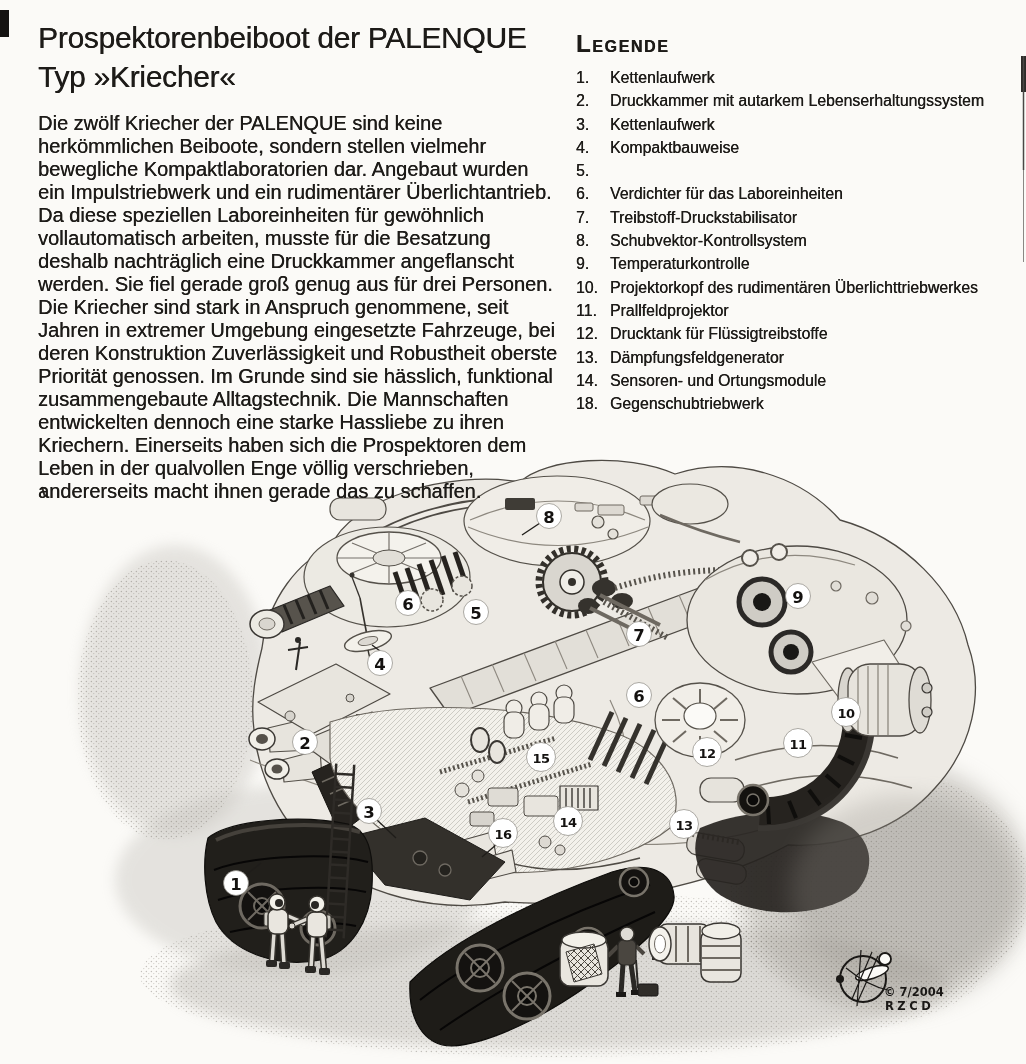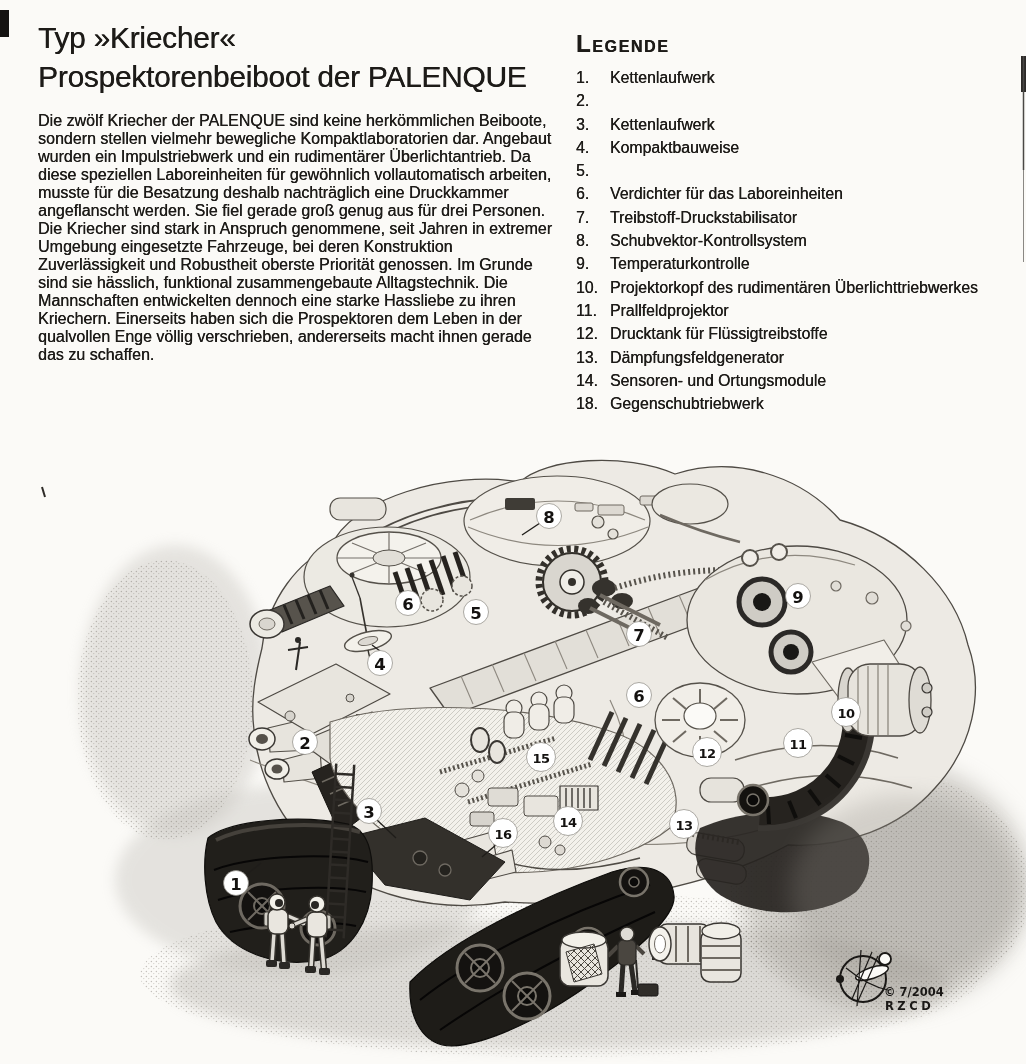--- a/index.html
+++ b/index.html
@@ -1,21 +1,21 @@
 <!DOCTYPE html>
 <html><head>
 <meta charset="utf-8">
 <style>
   html,body{margin:0;padding:0;background:#e8e8e8;}
   #page{position:relative;width:1026px;height:1064px;background:#fbfaf7;overflow:hidden;
         font-family:"Liberation Sans",sans-serif;color:#1d1b18;}
   .print{text-shadow:.3px 0 0 currentColor;}
   #art{position:absolute;left:0;top:0;}
   #title{position:absolute;left:38px;top:18px;font-size:30px;line-height:39px;font-weight:500;letter-spacing:-.3px;}
-  #intro{position:absolute;left:38px;top:112px;width:522px;font-size:16px;line-height:18px;}
+  #intro{position:absolute;left:38px;top:112px;width:522px;font-size:20px;line-height:23px;}
   #intro p{margin:0;}
   #legend{position:absolute;left:576px;top:30px;}
   #legend-title{font-size:16px;font-weight:700;letter-spacing:1.6px;text-transform:uppercase;}
   #legend-title::first-letter{font-size:24px;}
   #legend-list{margin-top:11px;}
   .legend-row{display:flex;align-items:baseline;height:23.3px;font-size:15.8px;white-space:nowrap;}
   .legend-num{width:34px;flex:0 0 34px;}
   
   .callout-circle{fill:#ffffff;stroke:#8a867f;stroke-width:.7;}
   .callout-num{font:700 16.5px "DejaVu Sans",sans-serif;text-anchor:middle;dominant-baseline:central;fill:#141210;}
@@ -539,38 +539,39 @@
     <g>
       <rect x="0" y="10" width="9" height="27" fill="#151312"></rect>
       <rect x="1021" y="56" width="5" height="36" fill="#2c2a28"></rect>
       <line x1="1023.5" y1="56" x2="1023.5" y2="170" stroke="#4a4845" stroke-width="1.5"></line>
       <line x1="1023.5" y1="170" x2="1023.5" y2="262" stroke="#8a8884" stroke-width="1"></line>
       <line x1="42" y1="487" x2="45" y2="497" stroke="#2e2b27" stroke-width="2"></line>
     </g>
   </svg>
 
   <div id="title" class="print">
+    <div>Prospektorenbeiboot der PALENQUE</div>
     <div>Typ »Kriecher«</div>
-    <div>Prospektorenbeiboot der PALENQUE</div>
   </div>
 
   <div id="intro" class="print">
     <p>Die zwölf Kriecher der PALENQUE sind keine herkömmlichen Beiboote, sondern stellen vielmehr bewegliche Kompaktlaboratorien dar. Angebaut wurden ein Impulstriebwerk und ein rudimentärer Überlichtantrieb. Da diese speziellen Laboreinheiten für gewöhnlich vollautomatisch arbeiten, musste für die Besatzung deshalb nachträglich eine Druckkammer angeflanscht werden. Sie fiel gerade groß genug aus für drei Personen.</p>
     <p>Die Kriecher sind stark in Anspruch genommene, seit Jahren in extremer Umgebung eingesetzte Fahrzeuge, bei deren Konstruktion Zuverlässigkeit und Robustheit oberste Priorität genossen. Im Grunde sind sie hässlich, funktional zusammengebaute Alltagstechnik. Die Mannschaften entwickelten dennoch eine starke Hassliebe zu ihren Kriechern. Einerseits haben sich die Prospektoren dem Leben in der qualvollen Enge völlig verschrieben, andererseits macht ihnen gerade das zu schaffen.</p>
   </div>
 
   <div id="legend">
     <div id="legend-title" class="print">Legende</div>
     <div id="legend-list" class="print">
         <div class="legend-row">
           <span class="legend-num">1.</span>
           <span class="legend-label">Kettenlaufwerk</span>
         </div>
         <div class="legend-row">
           <span class="legend-num">2.</span>
+          <span class="legend-label">Druckkammer mit autarkem Lebenserhaltungssystem</span>
         </div>
         <div class="legend-row">
           <span class="legend-num">3.</span>
           <span class="legend-label">Kettenlaufwerk</span>
         </div>
         <div class="legend-row">
           <span class="legend-num">4.</span>
           <span class="legend-label">Kompaktbauweise</span>
         </div>
         <div class="legend-row">

